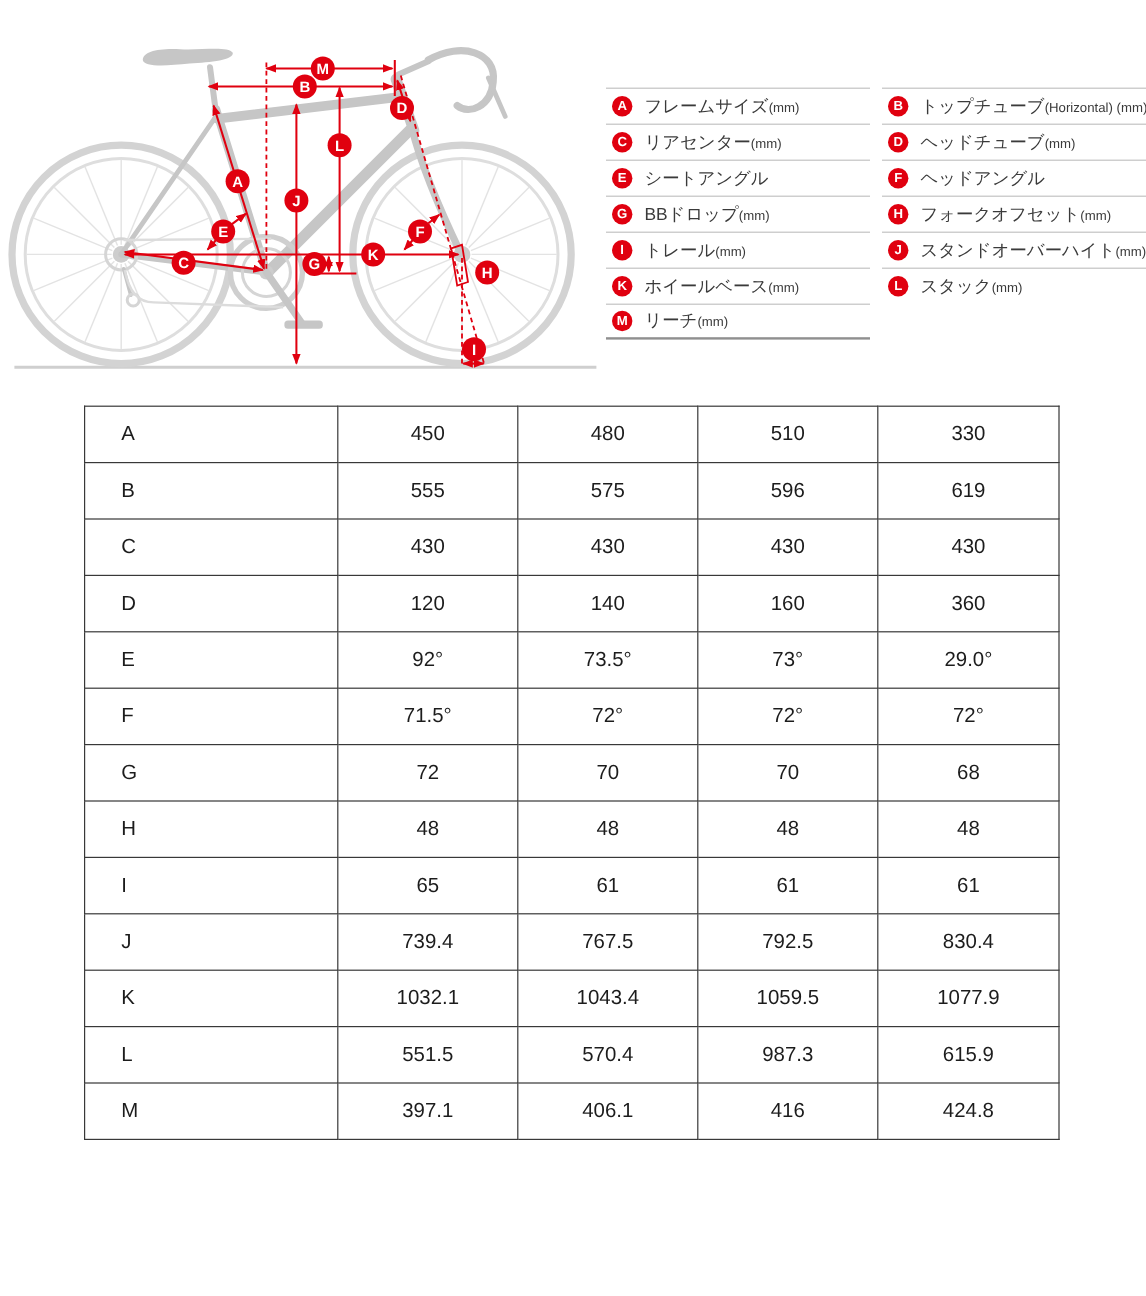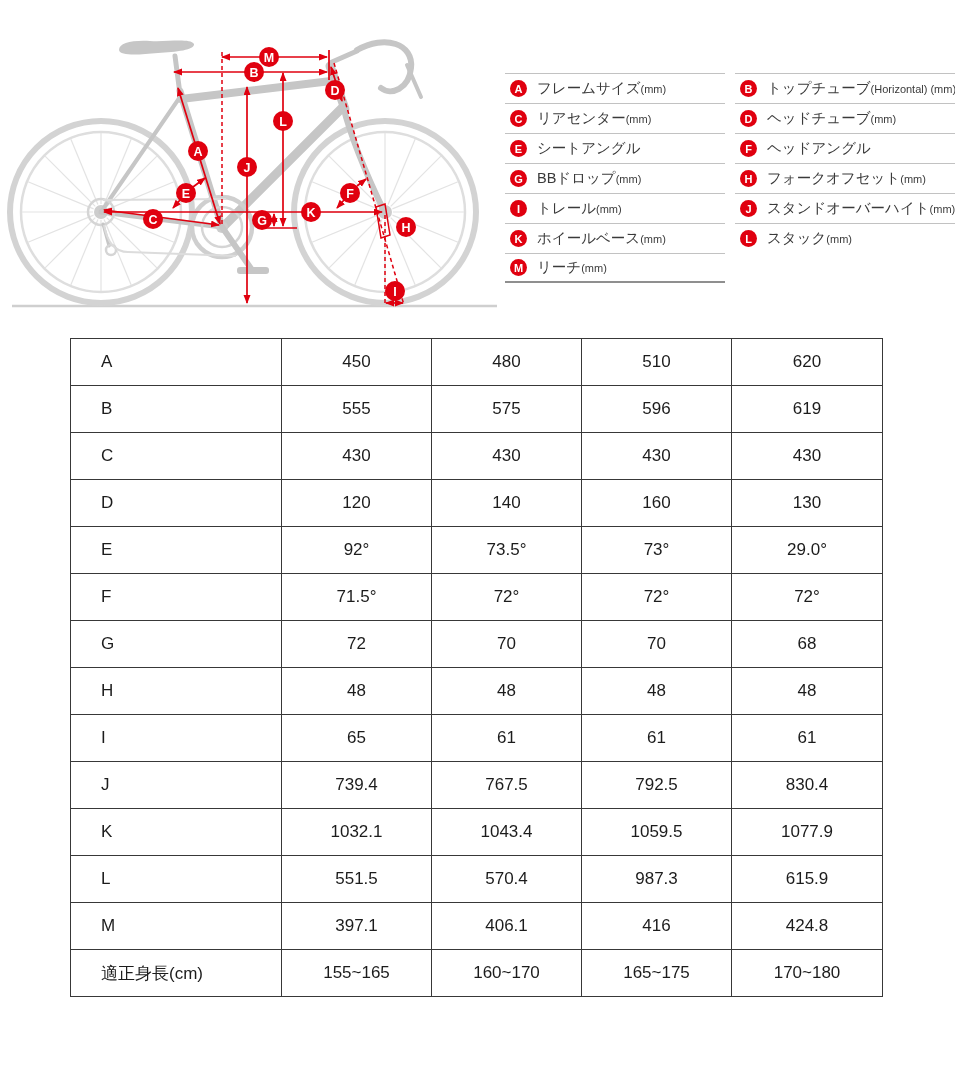--- a/index.html
+++ b/index.html
@@ -301,42 +301,42 @@
         <col style="width:150px">
       <col style="width:150px">
         <col style="width:151px">
     </colgroup>
     <tbody>
         <tr>
           <td class="label-cell">A</td>
           <td>450</td>
           <td>480</td>
           <td>510</td>
-          <td>620</td>
+          <td>330</td>
         </tr>
         <tr>
           <td class="label-cell">B</td>
           <td>555</td>
           <td>575</td>
           <td>596</td>
           <td>619</td>
         </tr>
         <tr>
           <td class="label-cell">C</td>
           <td>430</td>
           <td>430</td>
           <td>430</td>
           <td>430</td>
         </tr>
         <tr>
           <td class="label-cell">D</td>
           <td>120</td>
           <td>140</td>
           <td>160</td>
-          <td>130</td>
+          <td>360</td>
         </tr>
         <tr>
           <td class="label-cell">E</td>
           <td>92°</td>
           <td>73.5°</td>
           <td>73°</td>
           <td>29.0°</td>
         </tr>
         <tr>
           <td class="label-cell">F</td>
@@ -387,23 +387,16 @@
           <td>987.3</td>
           <td>615.9</td>
         </tr>
         <tr>
           <td class="label-cell">M</td>
           <td>397.1</td>
           <td>406.1</td>
           <td>416</td>
           <td>424.8</td>
         </tr>
-        <tr>
-          <td class="label-cell">適正身長(cm)</td>
-          <td>155~165</td>
-          <td>160~170</td>
-          <td>165~175</td>
-          <td>170~180</td>
-        </tr>
       </tbody>
   </table>
 
 </div>
 
 </body></html>

